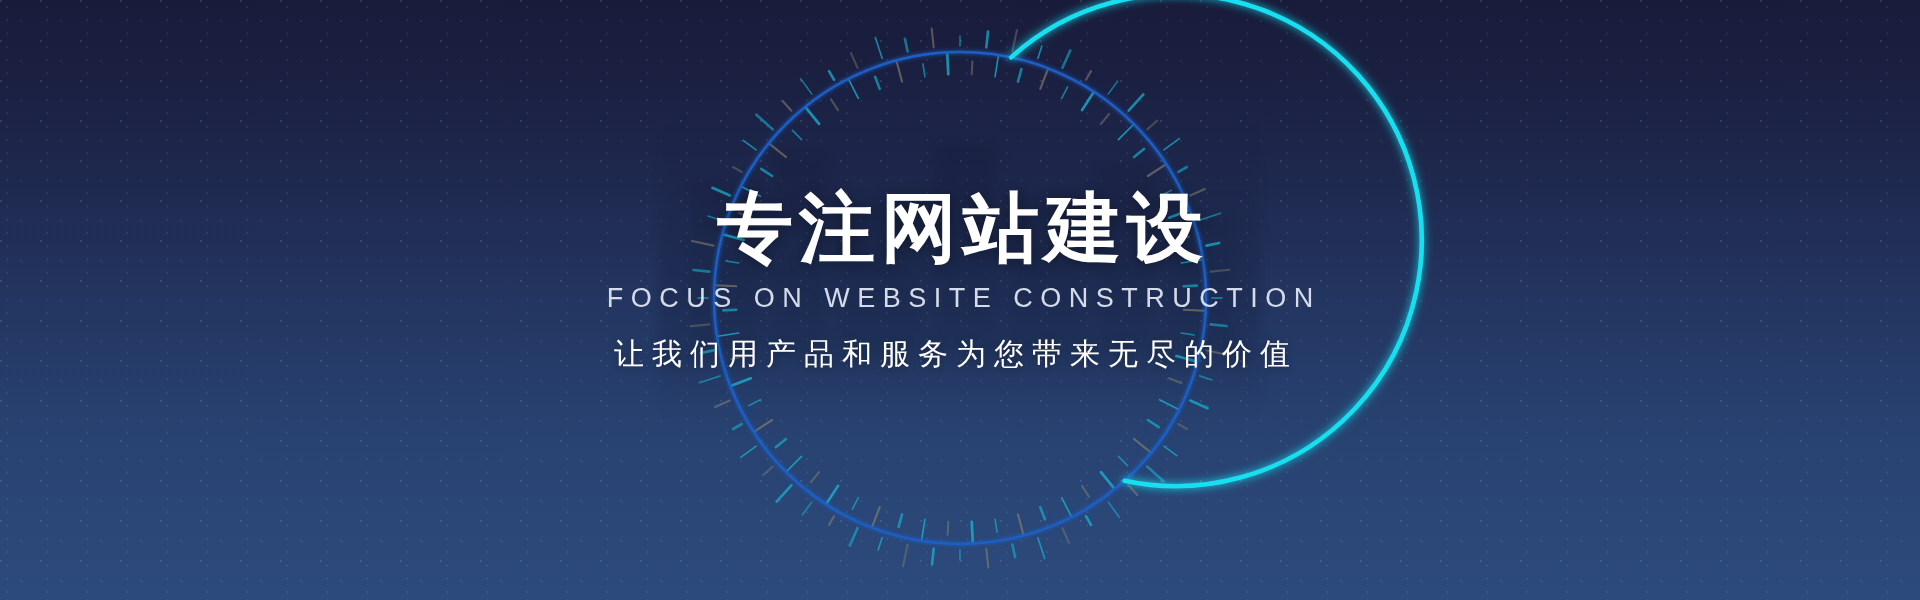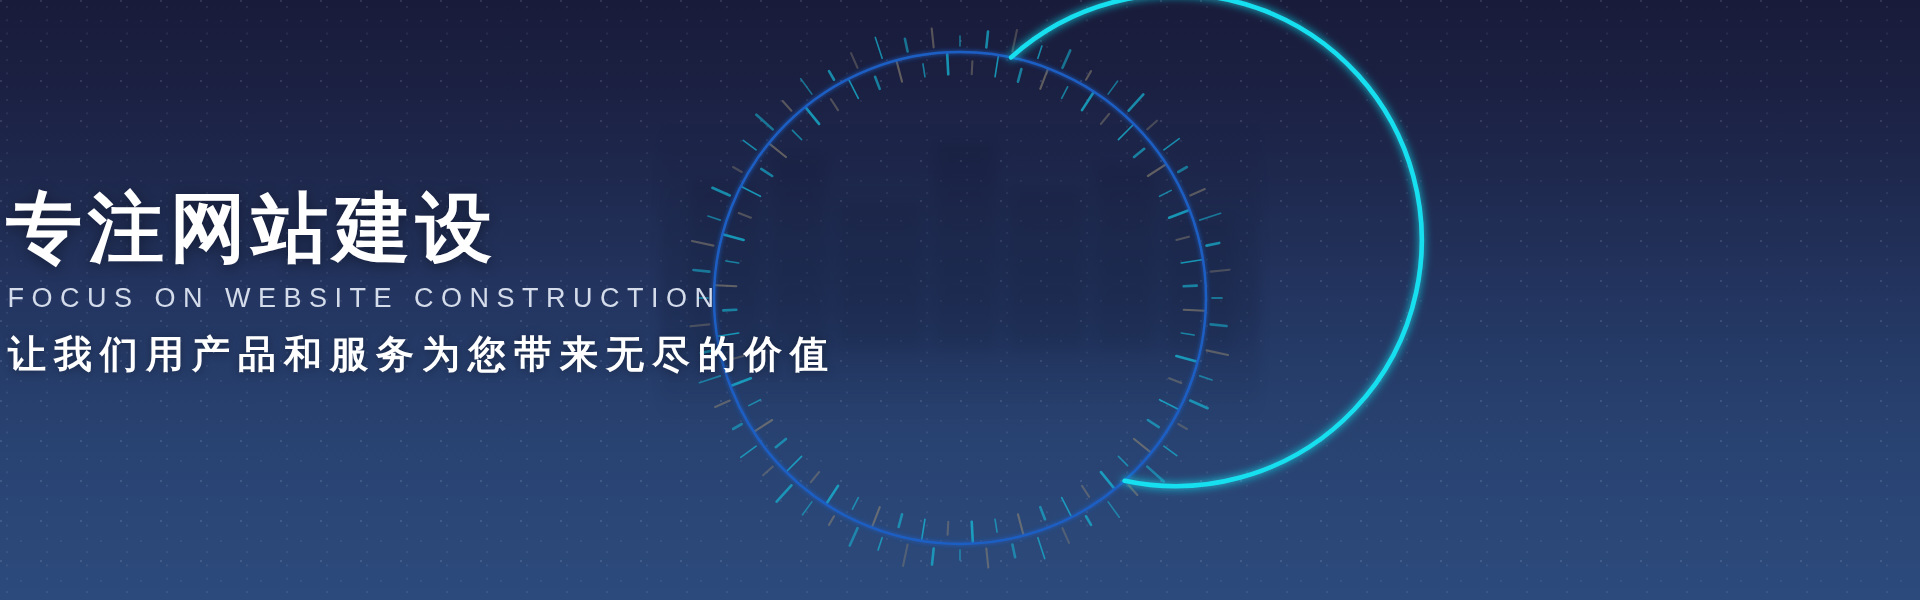--- a/index.html
+++ b/index.html
@@ -76,20 +76,21 @@
     pointer-events: none;
   }
   .ring-wrap svg { display: block; width: 496px; height: 496px; overflow: visible; }
 
   
   .text-block {
     position: absolute;
     left: 0;
     right: 0;
     top: 186px;
+    text-align: center;
     z-index: 6;
   }
 
   .headline {
     margin: 0;
     color: #ffffff;
     font-size: 76px;
     line-height: 84px;
     font-weight: 700;
     letter-spacing: 6px;
@@ -106,23 +107,23 @@
     font-weight: 400;
     letter-spacing: 7.5px;
     text-indent: 7.5px;
     white-space: nowrap;
     opacity: .93;
   }
 
   .tagline {
     margin: 26px 16px 0 0;
     color: #ffffff;
-    font-size: 38px;
+    font-size: 30px;
     line-height: 36px;
-    font-weight: 700;
+    font-weight: 400;
     letter-spacing: 8px;
     text-indent: 8px;
     white-space: nowrap;
     text-shadow: 0 1px 8px rgba(0,0,0,.35);
   }
 </style>
 </head>
 <body>
 
 <div id="banner">

